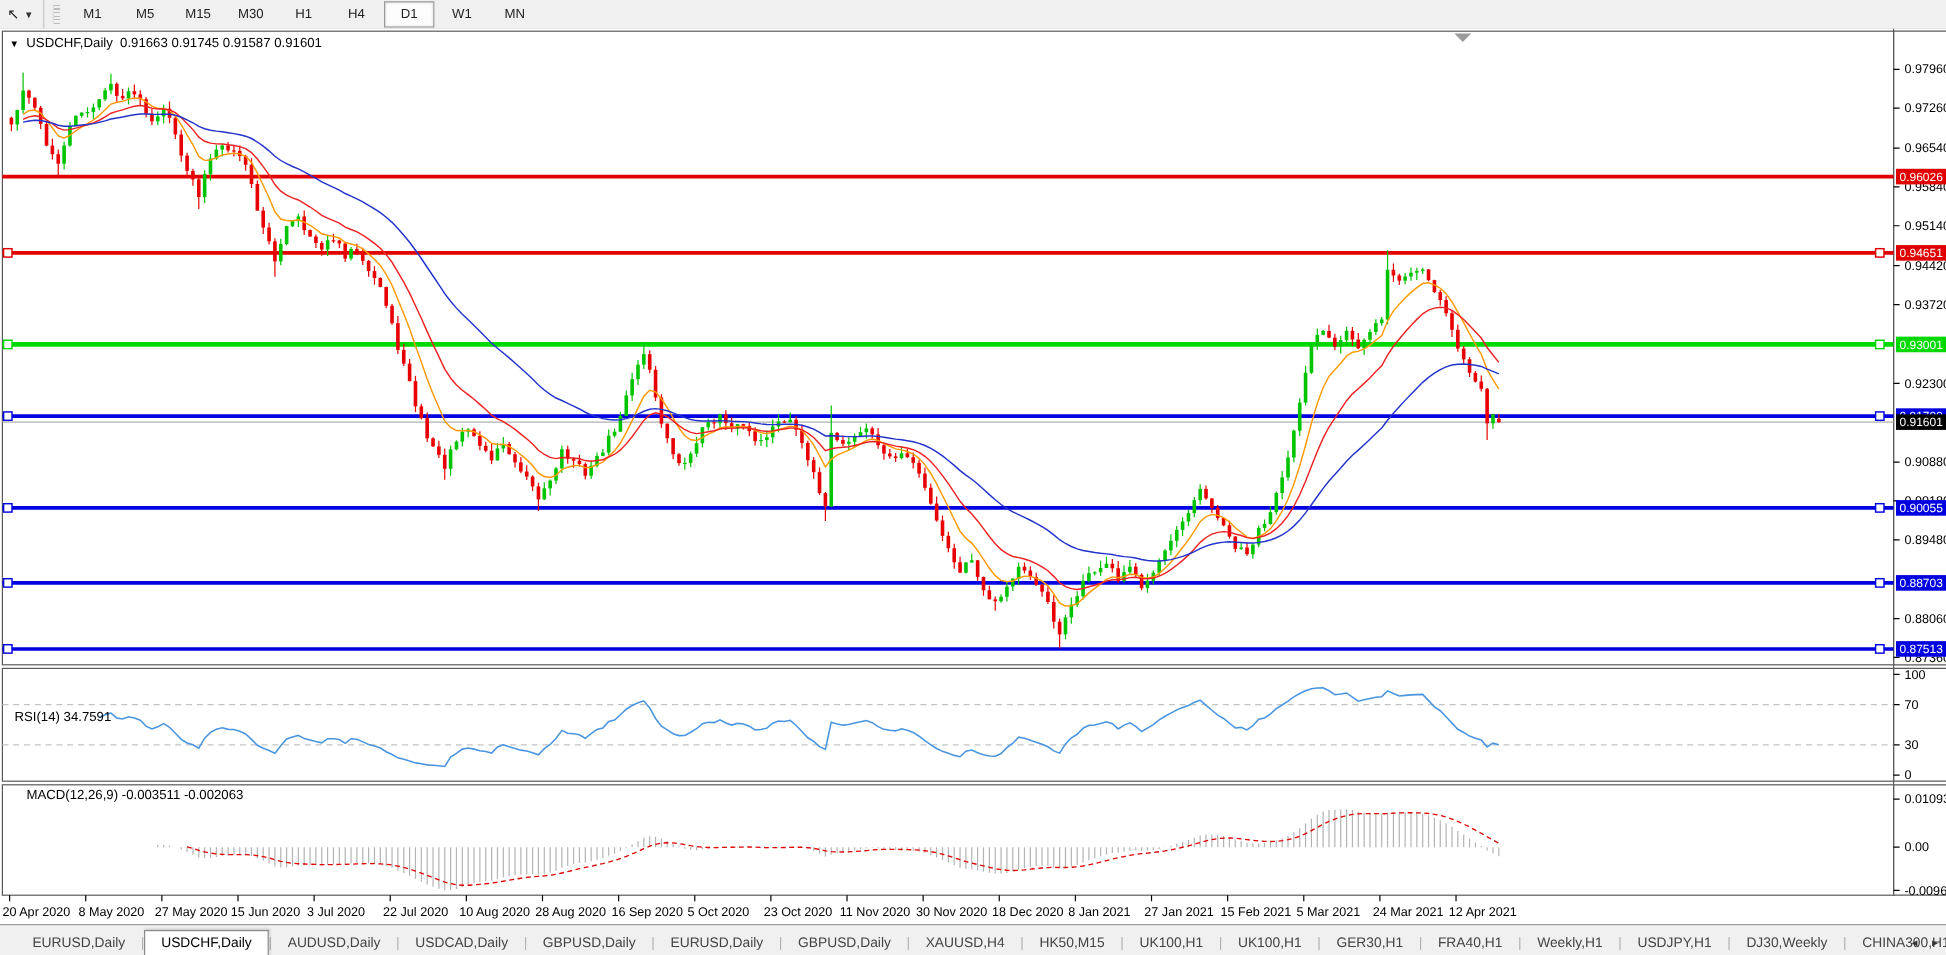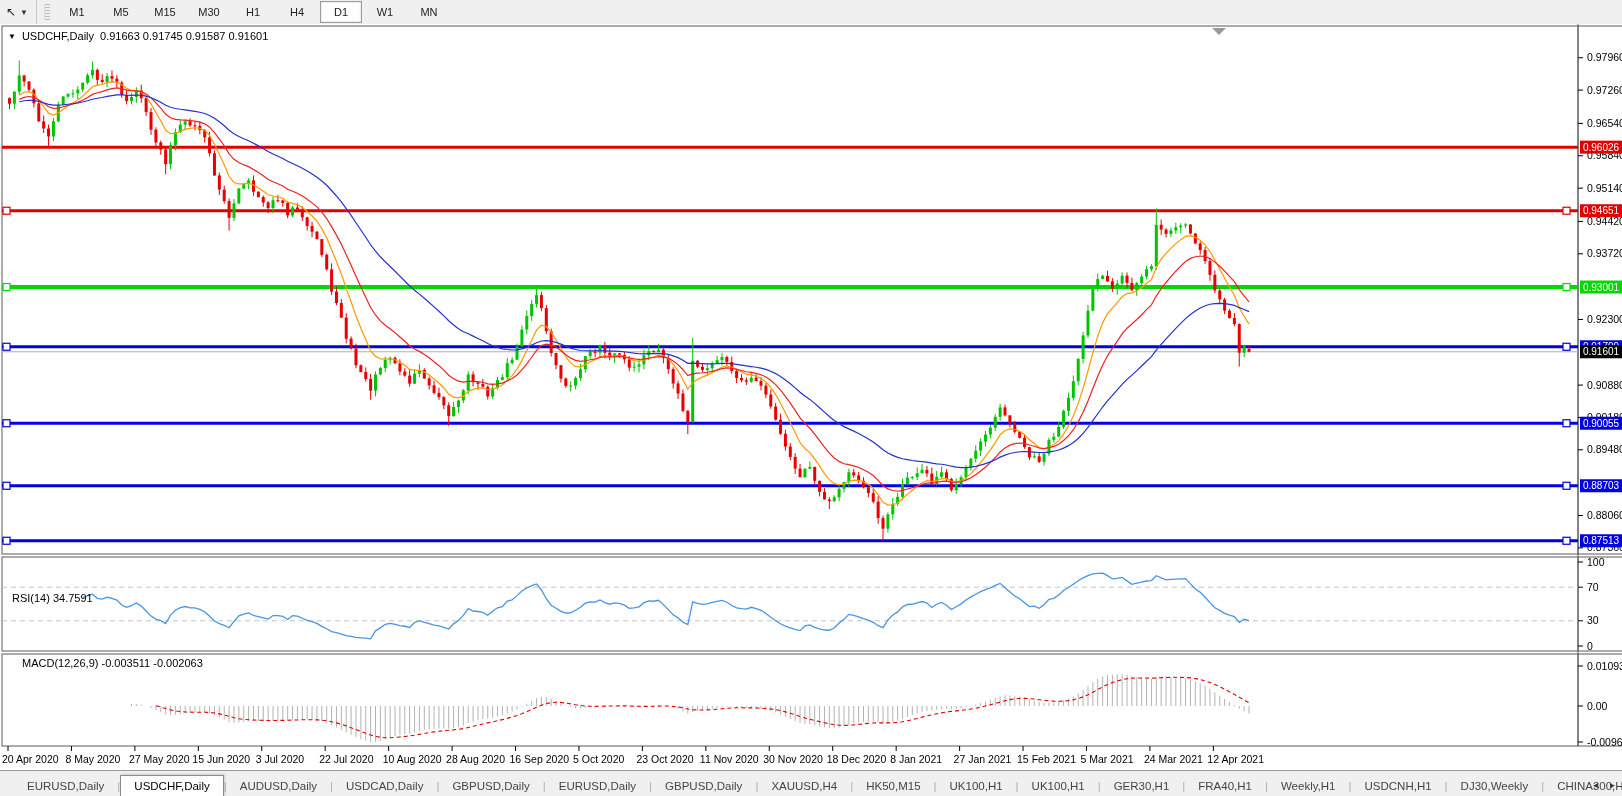--- a/index.html
+++ b/index.html
@@ -988,21 +988,21 @@
         <div class="tab">UK100,H1</div>
         <span class="tabsep">|</span>
         <div class="tab">UK100,H1</div>
         <span class="tabsep">|</span>
         <div class="tab">GER30,H1</div>
         <span class="tabsep">|</span>
         <div class="tab">FRA40,H1</div>
         <span class="tabsep">|</span>
         <div class="tab">Weekly,H1</div>
         <span class="tabsep">|</span>
-        <div class="tab">USDCNH,H1</div>
+        <div class="tab">USDJPY,H1</div>
         <span class="tabsep">|</span>
         <div class="tab">DJ30,Weekly</div>
         <span class="tabsep">|</span>
         <div class="tab">CHINA300,H1</div>
       </div>
     <div id="tabscroll">
       <div class="scrollbtn">◄</div>
       <div class="scrollbtn">►</div>
     </div>
   </div>

